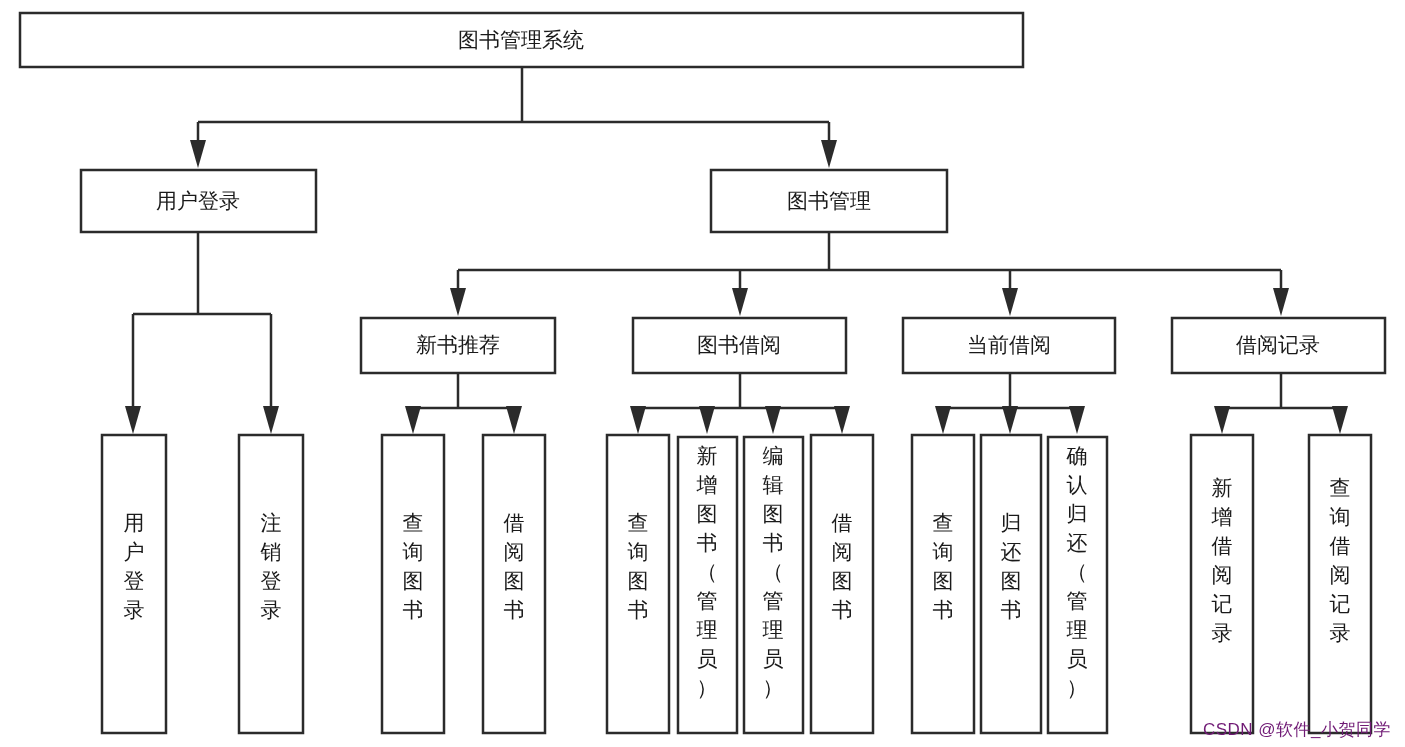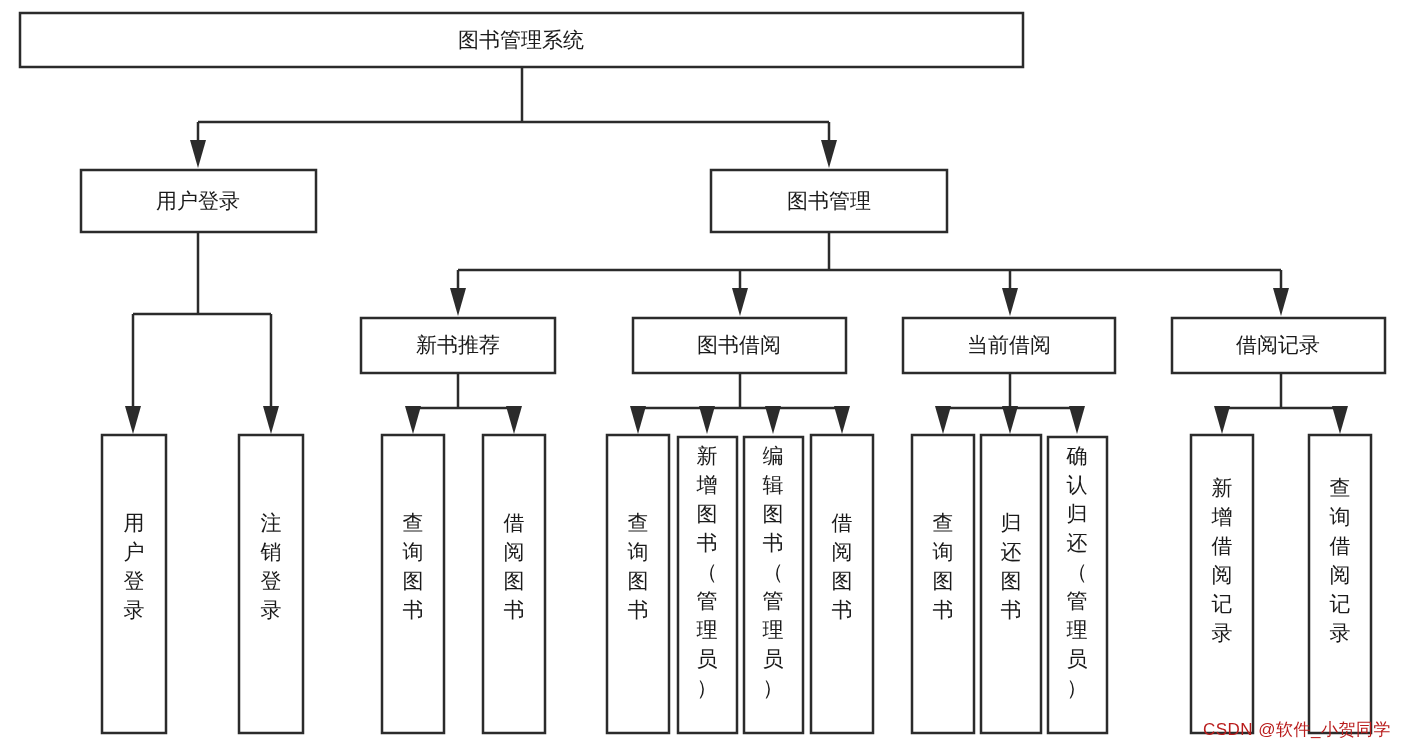--- a/index.html
+++ b/index.html
@@ -47,21 +47,21 @@
     font-size: 21px;
     fill: #1a1a1a;
     text-anchor: middle;
   }
   .watermark {
     position: absolute;
     right: 14px;
     bottom: 6px;
     font-family: "Liberation Sans", "DejaVu Sans", sans-serif;
     font-size: 17px;
-    color: #b91c1c;
+    color: #701a75;
     white-space: nowrap;
     letter-spacing: 0.5px;
   }
 </style>
 </head>
 <body>
 
 <svg id="diagram" viewBox="0 0 1405 747">
 
   <g>

